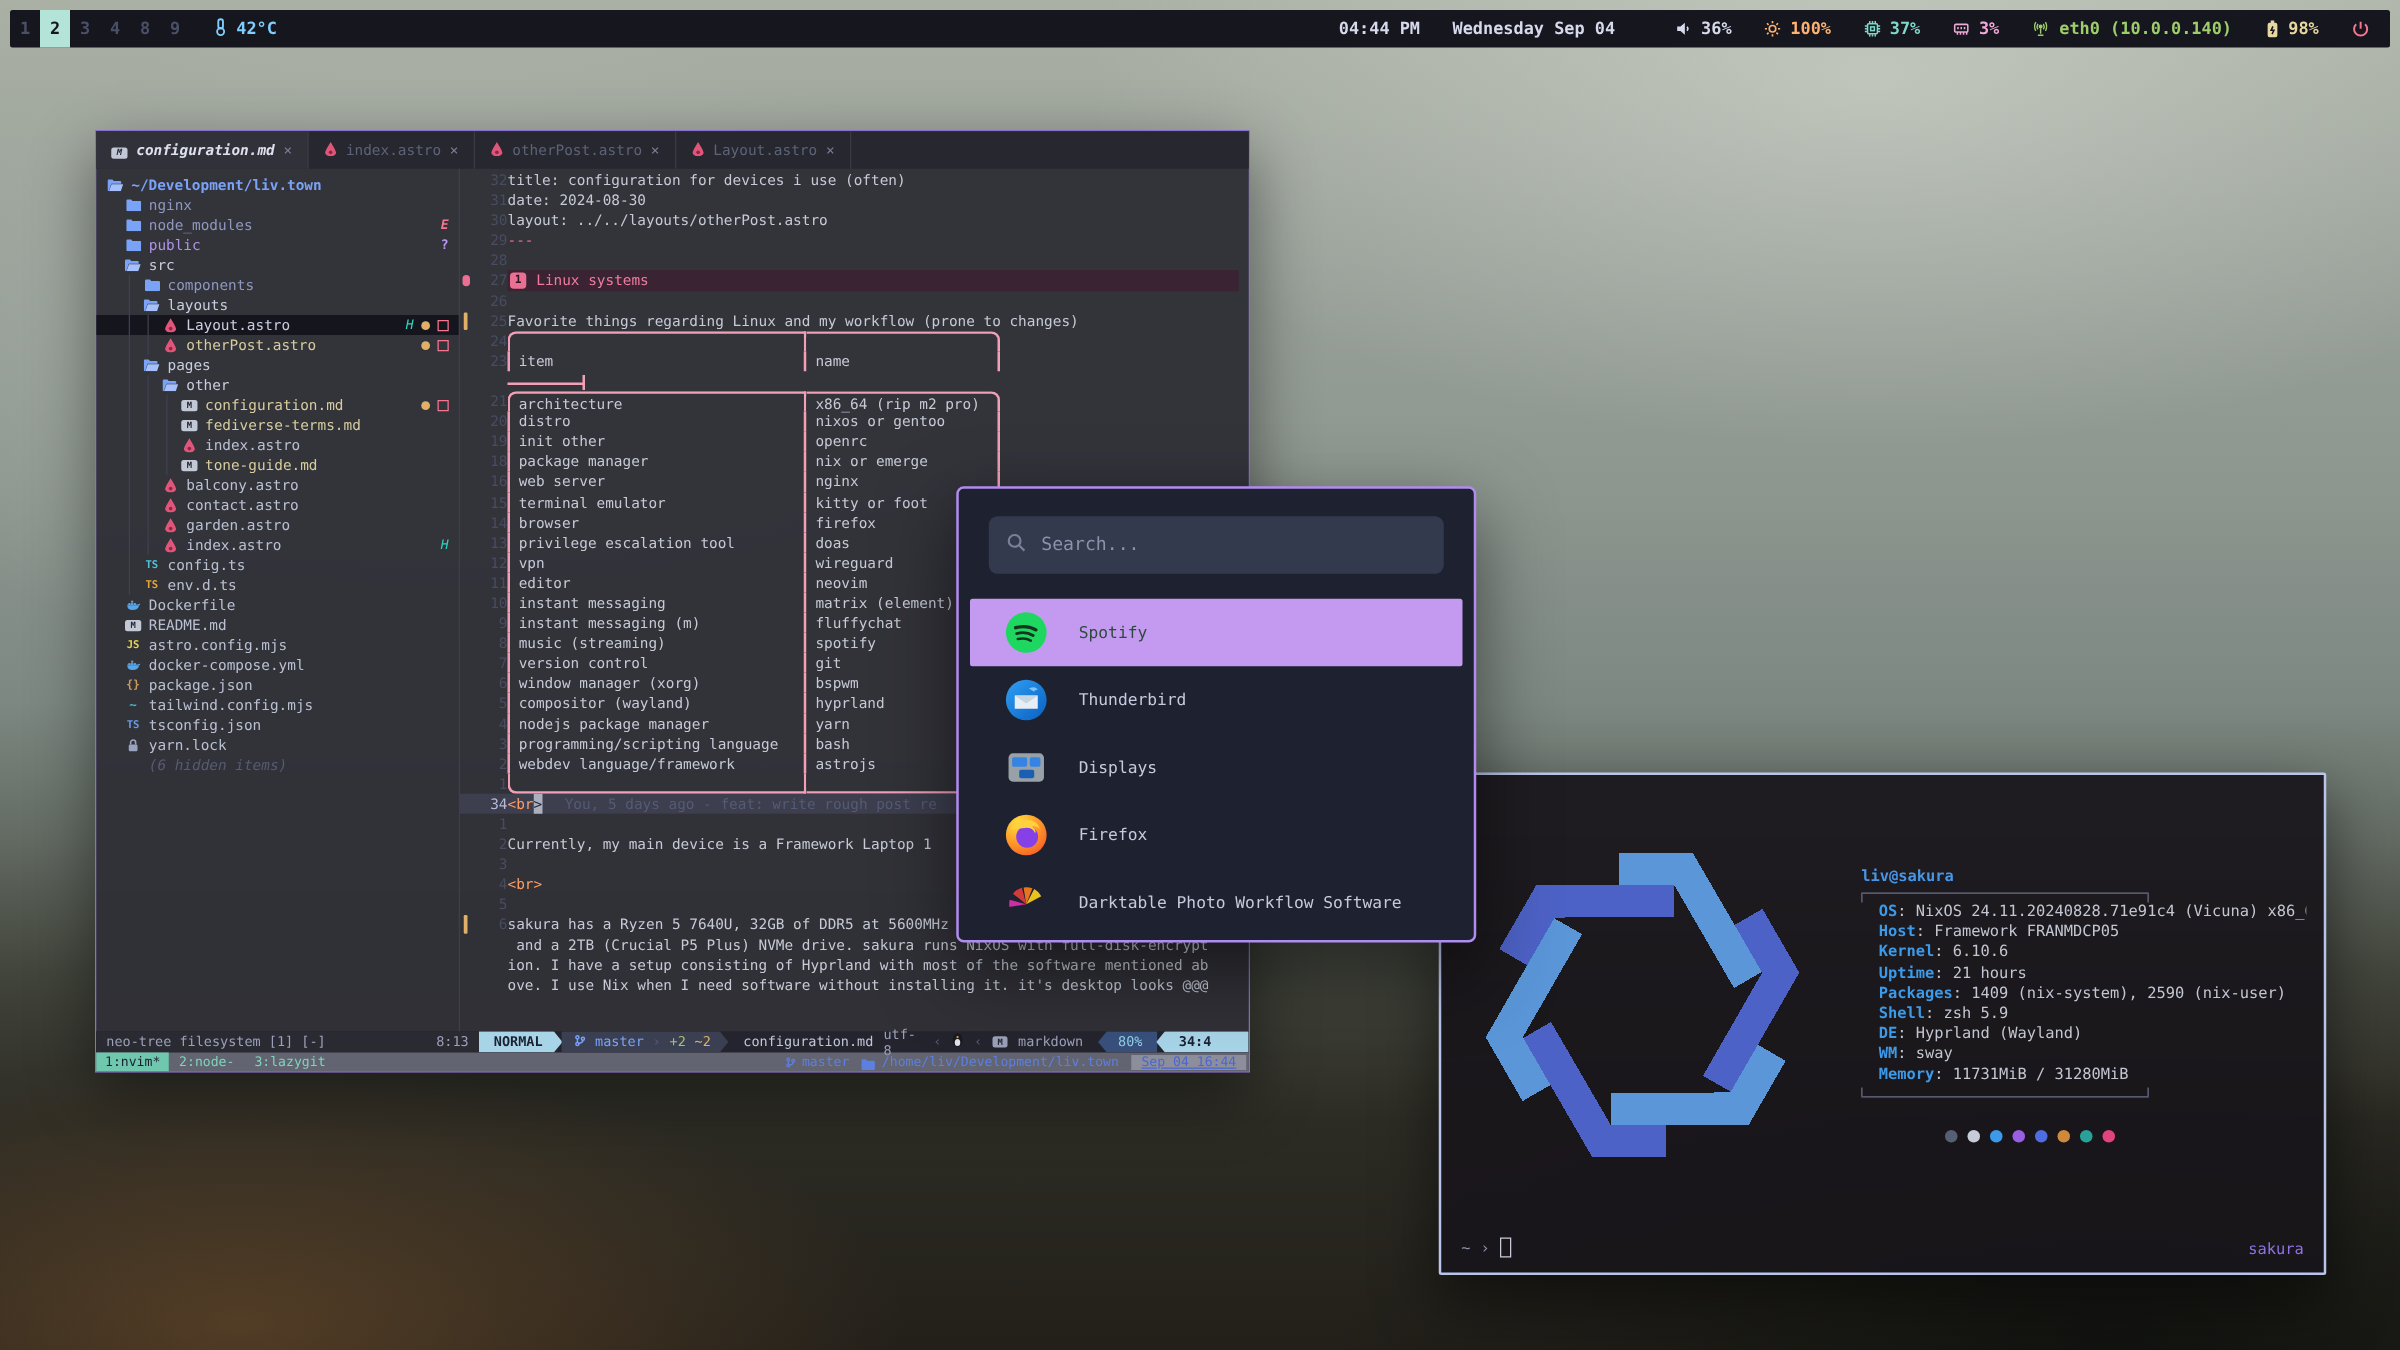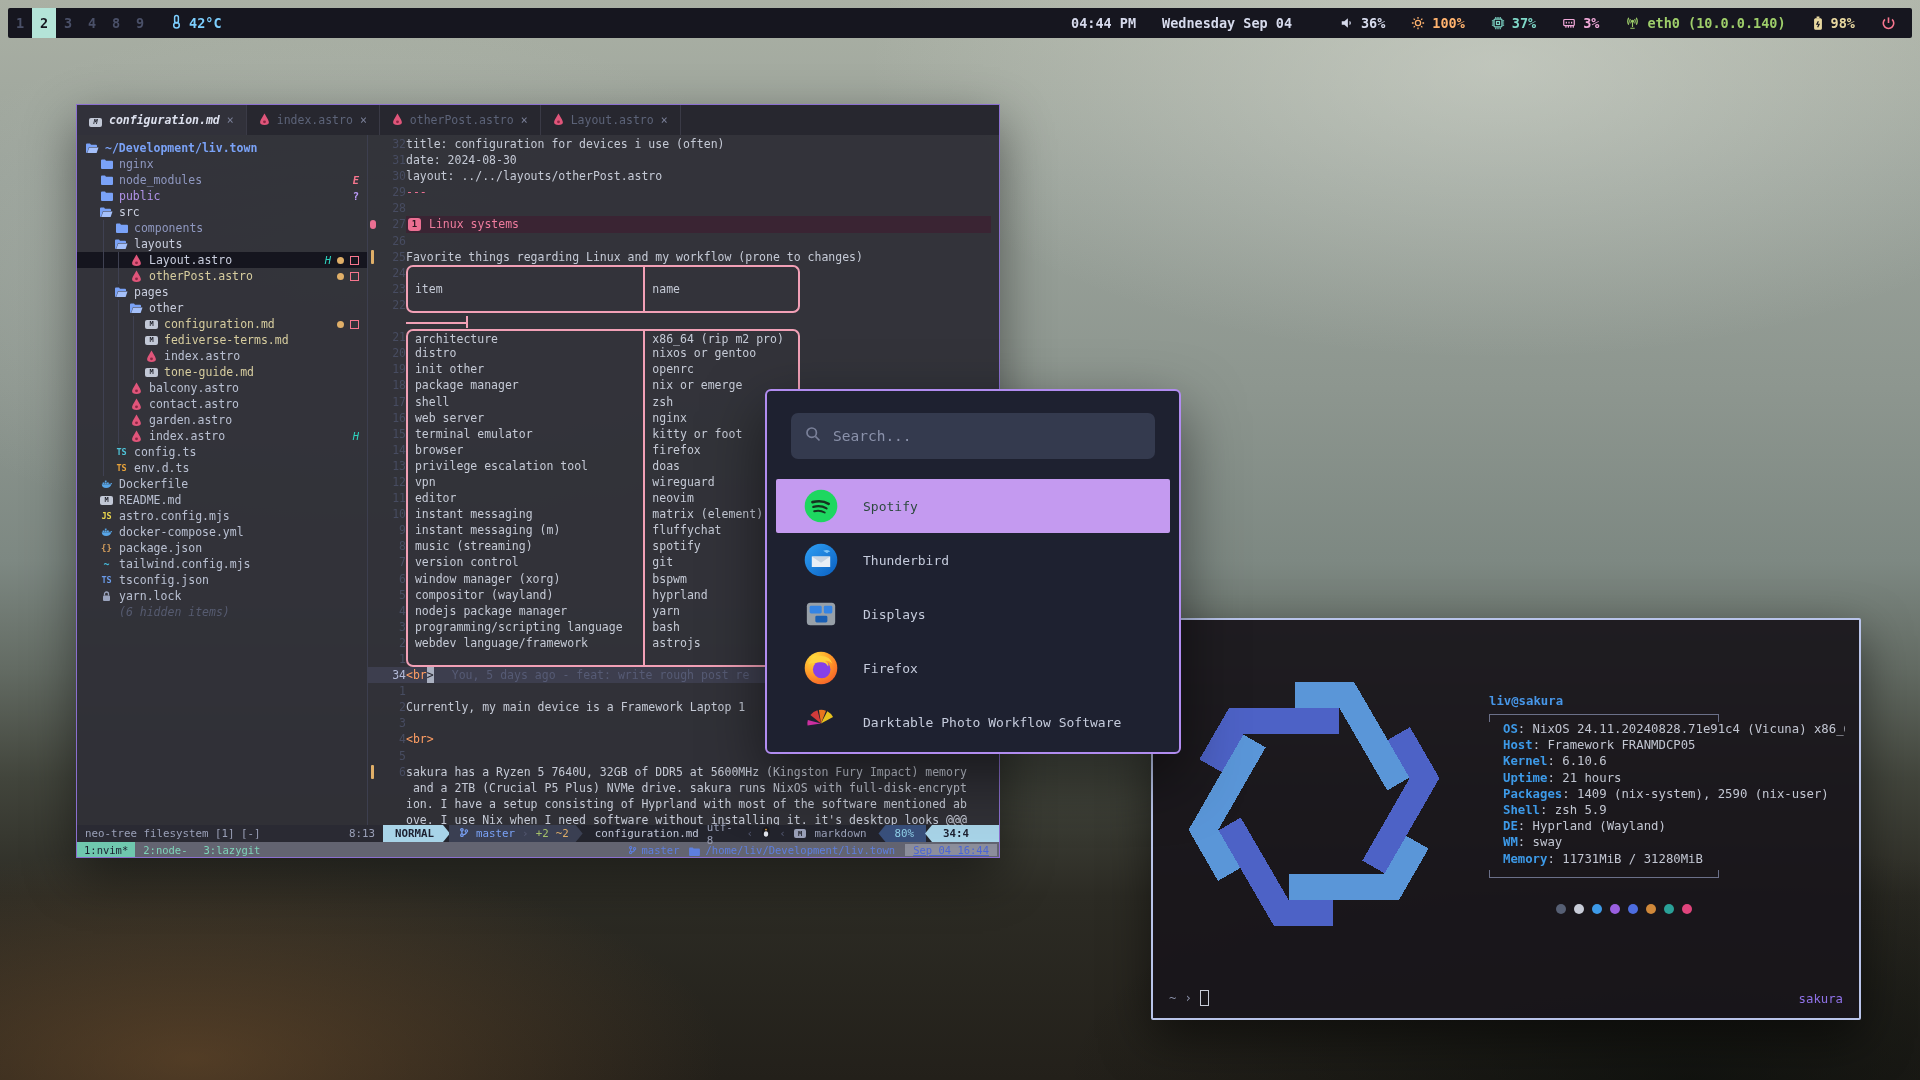--- a/index.html
+++ b/index.html
@@ -364,27 +364,25 @@
           <div class="bline"><span class="sign"></span><span class="ln">32</span><span class="txt"><span class="plain">title: configuration for devices i use (often)</span></span></div>
           <div class="bline"><span class="sign"></span><span class="ln">31</span><span class="txt"><span class="plain">date: 2024-08-30</span></span></div>
           <div class="bline"><span class="sign"></span><span class="ln">30</span><span class="txt"><span class="plain">layout: ../../layouts/otherPost.astro</span></span></div>
           <div class="bline rule"><span class="sign"></span><span class="ln">29</span><span class="txt"><span class="plain">---</span></span></div>
           <div class="bline"><span class="sign"></span><span class="ln">28</span><span class="txt"><span class="plain"></span></span></div>
           <div class="bline h1row"><span class="sign"><span class="pill"></span></span><span class="ln">27</span><span class="txt"><span class="hicon">1</span><span class="plain">Linux systems</span></span></div>
           <div class="bline"><span class="sign"></span><span class="ln">26</span><span class="txt"><span class="plain"></span></span></div>
           <div class="bline"><span class="sign"><span class="bar"></span></span><span class="ln">25</span><span class="txt"><span class="plain">Favorite things regarding Linux and my workflow (prone to changes)</span></span></div>
           <div class="bline"><span class="sign"></span><span class="ln">24</span><span class="txt"><span class="tc row-tt"><span class="tcell cA"></span><span class="tcell cB"></span></span></span></div>
           <div class="bline"><span class="sign"></span><span class="ln">23</span><span class="txt"><span class="tc row-th"><span class="tcell cA">item</span><span class="tcell cB">name</span></span></span></div>
-          <div class="bline"><span class="sign"></span><span class="ln">22</span><span class="txt"><span class="tc row-ts"><span class="tcell cA"></span><span class="tcell cB"></span></span></span></div>
           <div class="bline"><span class="sign"></span><span class="ln"></span><span class="txt"><span class="stub"></span></span></div>
           <div class="bline"><span class="sign"></span><span class="ln">21</span><span class="txt"><span class="tc row-tr1"><span class="tcell cA">architecture</span><span class="tcell cB">x86_64 (rip m2 pro)</span></span></span></div>
           <div class="bline"><span class="sign"></span><span class="ln">20</span><span class="txt"><span class="tc row-tr"><span class="tcell cA">distro</span><span class="tcell cB">nixos or gentoo</span></span></span></div>
           <div class="bline"><span class="sign"></span><span class="ln">19</span><span class="txt"><span class="tc row-tr"><span class="tcell cA">init other</span><span class="tcell cB">openrc</span></span></span></div>
           <div class="bline"><span class="sign"></span><span class="ln">18</span><span class="txt"><span class="tc row-tr"><span class="tcell cA">package manager</span><span class="tcell cB">nix or emerge</span></span></span></div>
-          <div class="bline"><span class="sign"></span><span class="ln">17</span><span class="txt"><span class="tc row-tr"><span class="tcell cA">shell</span><span class="tcell cB">zsh</span></span></span></div>
           <div class="bline"><span class="sign"></span><span class="ln">16</span><span class="txt"><span class="tc row-tr"><span class="tcell cA">web server</span><span class="tcell cB">nginx</span></span></span></div>
           <div class="bline"><span class="sign"></span><span class="ln">15</span><span class="txt"><span class="tc row-tr"><span class="tcell cA">terminal emulator</span><span class="tcell cB">kitty or foot</span></span></span></div>
           <div class="bline"><span class="sign"></span><span class="ln">14</span><span class="txt"><span class="tc row-tr"><span class="tcell cA">browser</span><span class="tcell cB">firefox</span></span></span></div>
           <div class="bline"><span class="sign"></span><span class="ln">13</span><span class="txt"><span class="tc row-tr"><span class="tcell cA">privilege escalation tool</span><span class="tcell cB">doas</span></span></span></div>
           <div class="bline"><span class="sign"></span><span class="ln">12</span><span class="txt"><span class="tc row-tr"><span class="tcell cA">vpn</span><span class="tcell cB">wireguard</span></span></span></div>
           <div class="bline"><span class="sign"></span><span class="ln">11</span><span class="txt"><span class="tc row-tr"><span class="tcell cA">editor</span><span class="tcell cB">neovim</span></span></span></div>
           <div class="bline"><span class="sign"></span><span class="ln">10</span><span class="txt"><span class="tc row-tr"><span class="tcell cA">instant messaging</span><span class="tcell cB">matrix (element)</span></span></span></div>
           <div class="bline"><span class="sign"></span><span class="ln">9</span><span class="txt"><span class="tc row-tr"><span class="tcell cA">instant messaging (m)</span><span class="tcell cB">fluffychat</span></span></span></div>
           <div class="bline"><span class="sign"></span><span class="ln">8</span><span class="txt"><span class="tc row-tr"><span class="tcell cA">music (streaming)</span><span class="tcell cB">spotify</span></span></span></div>
           <div class="bline"><span class="sign"></span><span class="ln">7</span><span class="txt"><span class="tc row-tr"><span class="tcell cA">version control</span><span class="tcell cB">git</span></span></span></div>

